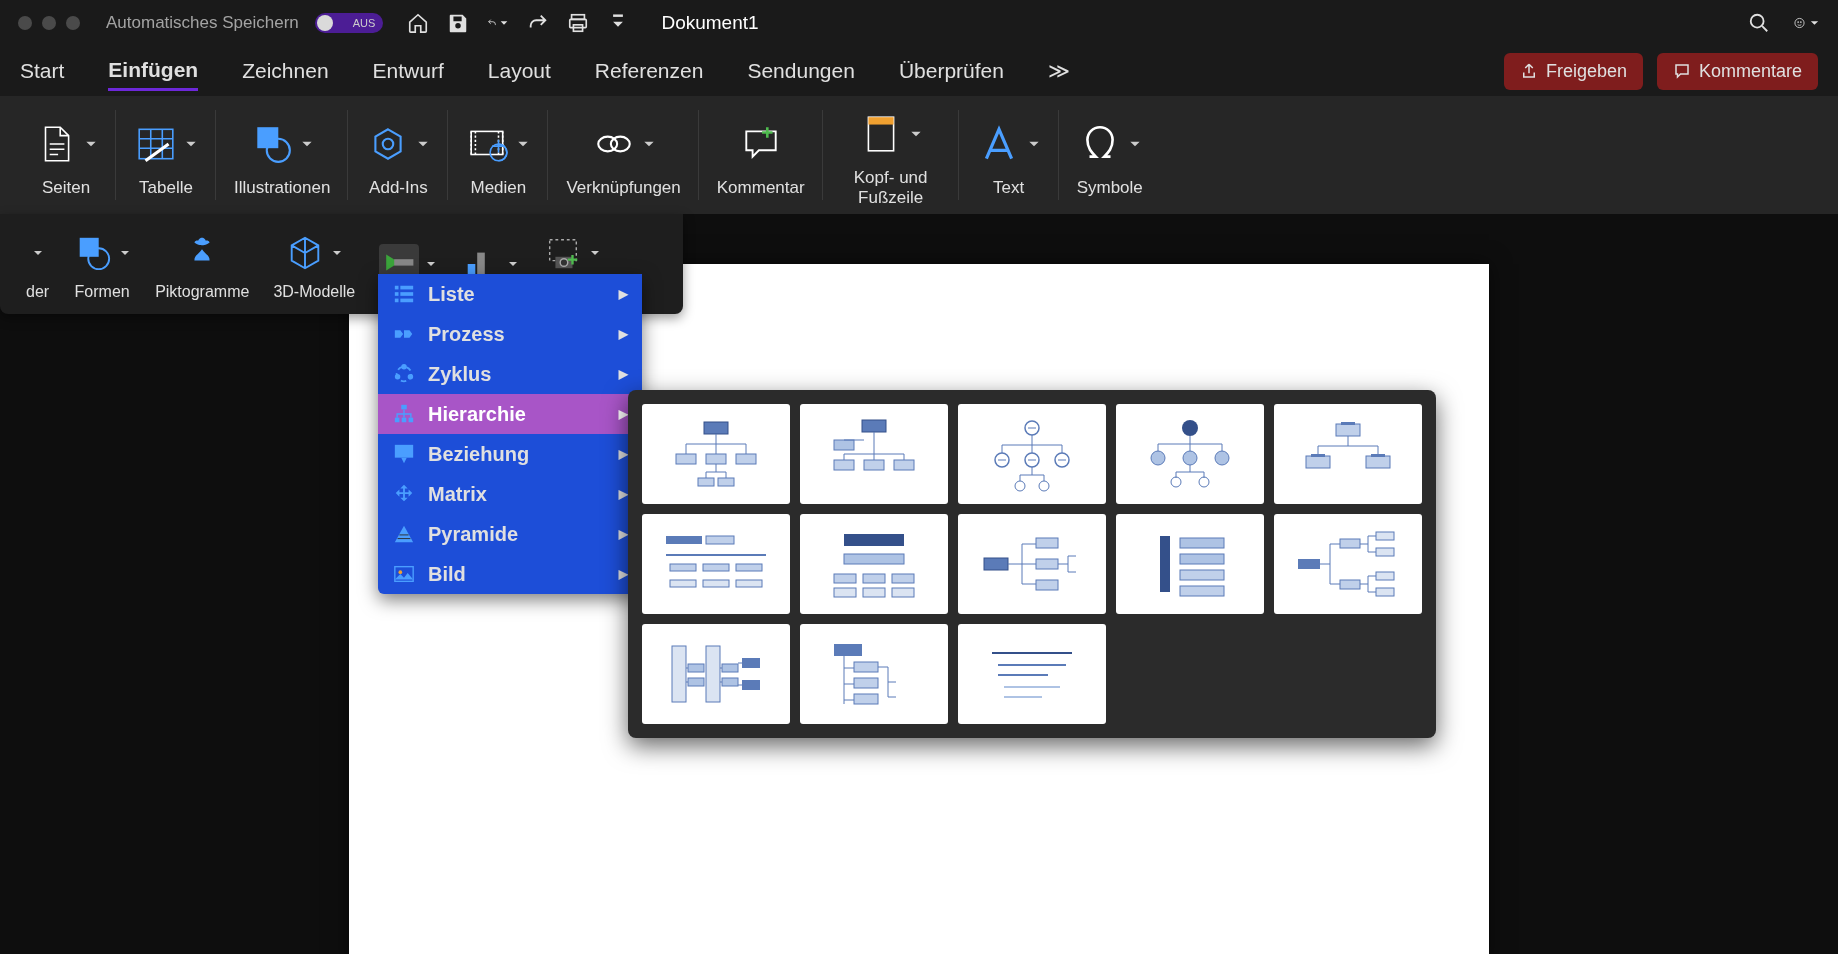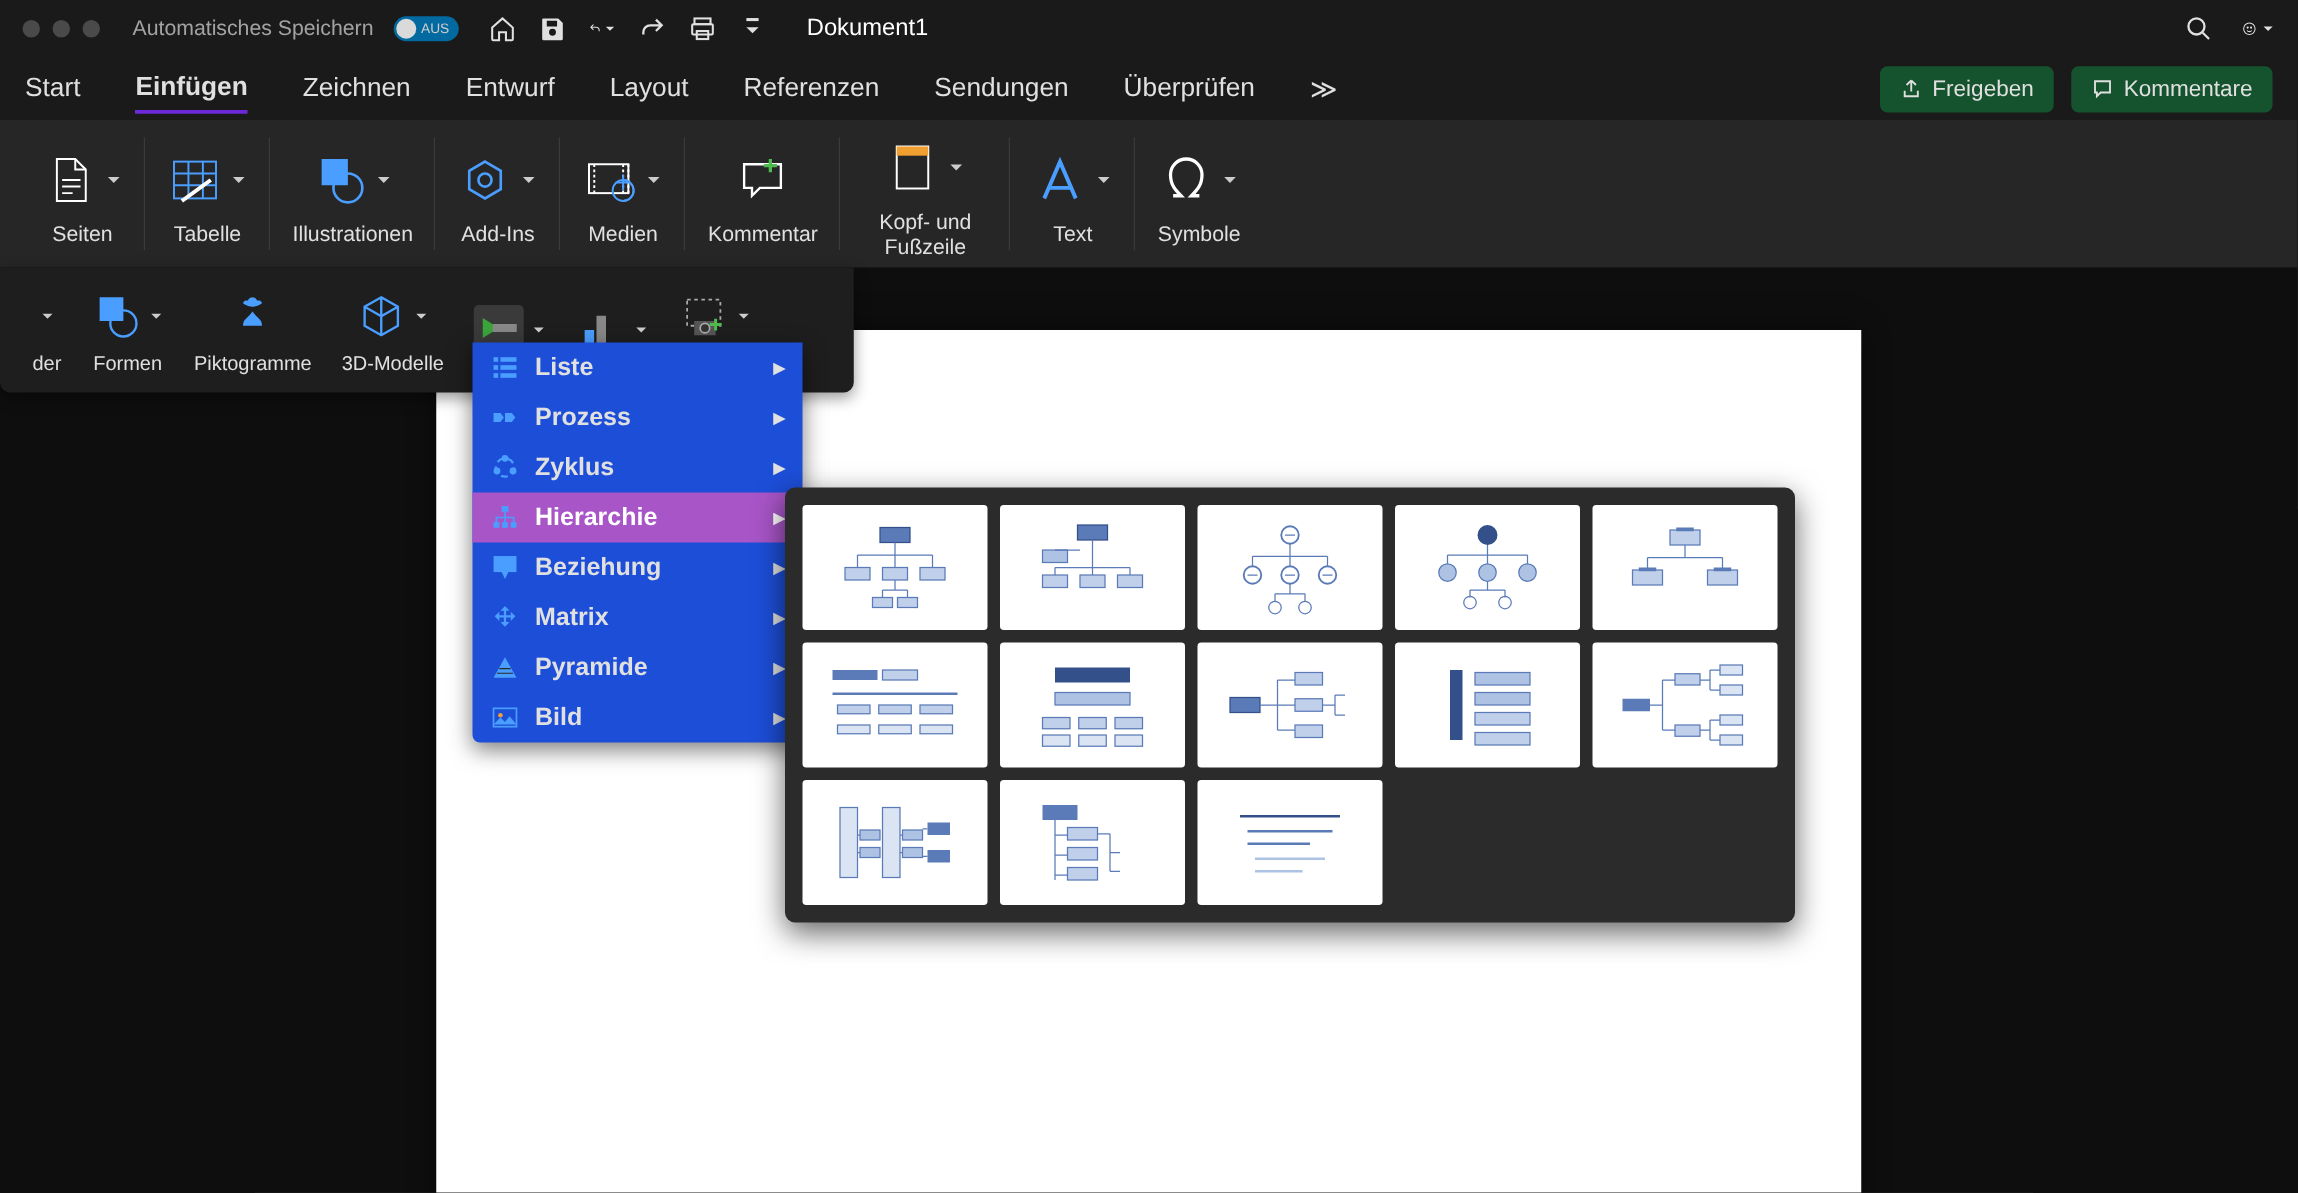--- a/index.html
+++ b/index.html
@@ -3,36 +3,36 @@
 <meta charset="utf-8">
 <style>
 * { margin: 0; padding: 0; box-sizing: border-box; font-family: -apple-system, BlinkMacSystemFont, "Segoe UI", sans-serif; }
 body { background: #1a1a1a; color: #e0e0e0; width: 1838px; height: 954px; overflow: hidden; position: relative; }
 
 
 .titlebar { height: 46px; background: #1a1a1a; display: flex; align-items: center; padding: 0 18px; gap: 10px; }
 .traffic-lights { display: flex; gap: 10px; margin-right: 16px; }
 .traffic-light { width: 14px; height: 14px; border-radius: 50%; background: #4a4a4a; }
 .titlebar-text { font-size: 17px; color: #a3a3a3; font-weight: 500; }
-.autosave-toggle { display: inline-flex; align-items: center; gap: 4px; background: #0369a1; border-radius: 12px; padding: 2px 8px 2px 2px; margin-left: 6px; }
+.autosave-toggle { display: inline-flex; align-items: center; gap: 20px; background: #4c1d95; border-radius: 12px; padding: 2px 8px 2px 2px; margin-left: 6px; }
 .autosave-knob { width: 16px; height: 16px; border-radius: 50%; background: #dadada; }
 .autosave-label { font-size: 11px; color: #ccc; }
 .qat { display: flex; align-items: center; gap: 18px; margin-left: 14px; }
 .qat-icon { width: 22px; height: 22px; color: #e0e0e0; display: flex; align-items: center; justify-content: center; }
 .qat-icon svg { width: 22px; height: 22px; }
 .doc-title { font-size: 19px; color: #fff; margin-left: 22px; }
 .titlebar-right { margin-left: auto; display: flex; gap: 22px; align-items: center; }
 .titlebar-right .qat-icon { width: 26px; height: 26px; }
 
 
 .ribbon-tabs { height: 50px; background: #1a1a1a; display: flex; align-items: center; padding: 0 20px; gap: 44px; }
 .ribbon-tab { font-size: 21px; color: #e0e0e0; cursor: pointer; padding: 6px 0; }
 .ribbon-tab.active { border-bottom: 3px solid #6d28d9; font-weight: 600; }
 .ribbon-right { margin-left: auto; display: flex; gap: 14px; }
-.ribbon-btn { background: #14532d; border-radius: 6px; padding: 8px 16px; display: flex; align-items: center; gap: 8px; font-size: 18px; color: #e0e0e0; }
+.ribbon-btn { background: #7f1d1d; border-radius: 6px; padding: 8px 16px; display: flex; align-items: center; gap: 8px; font-size: 18px; color: #e0e0e0; }
 
 
 .ribbon { height: 118px; background: #262626; display: flex; align-items: stretch; padding: 0 16px; }
 .ribbon-group { display: flex; flex-direction: column; align-items: center; justify-content: center; padding: 6px 18px; position: relative; }
 .ribbon-group::after { content: ""; position: absolute; right: 0; top: 14px; bottom: 14px; width: 1px; background: #3a3a3a; }
 .ribbon-group:last-child::after { display: none; }
 .ribbon-icon-row { display: flex; align-items: center; gap: 6px; height: 64px; }
 .ribbon-big-icon { width: 44px; height: 44px; display: flex; align-items: center; justify-content: center; }
 .ribbon-big-icon svg { width: 42px; height: 42px; }
 .chevron { width: 14px; height: 14px; }
@@ -240,20 +240,34 @@
             <path d="M24 22h12M30 16v12M30 20a8 8 0 010 16" stroke="#4a9eff"></path>
           </svg>
       </div>
       <svg class="chevron" viewBox="0 0 12 12" fill="#ccc">
           <path d="M2 4l4 4 4-4z"></path>
         </svg>
     </div>
     <div class="ribbon-label">Medien</div>
   </div>
 
+  <div class="ribbon-group">
+    <div class="ribbon-icon-row">
+      <div class="ribbon-big-icon">
+        <svg viewBox="0 0 40 40" fill="none" stroke="#fff" stroke-width="2">
+            <ellipse cx="14" cy="20" rx="9" ry="7"></ellipse>
+            <ellipse cx="26" cy="20" rx="9" ry="7"></ellipse>
+          </svg>
+      </div>
+      <svg class="chevron" viewBox="0 0 12 12" fill="#ccc">
+          <path d="M2 4l4 4 4-4z"></path>
+        </svg>
+    </div>
+    <div class="ribbon-label">Verknüpfungen</div>
+  </div>
 
   <div class="ribbon-group">
     <div class="ribbon-icon-row">
       <div class="ribbon-big-icon">
         <svg viewBox="0 0 40 40" fill="none" stroke="#fff" stroke-width="1.8">
             <path d="M6 8h28v18H18l-6 6v-6H6z"></path>
             <path d="M26 4v10M21 9h10" stroke="#4FBB4F" stroke-width="2.5"></path>
           </svg>
       </div>
     </div>

